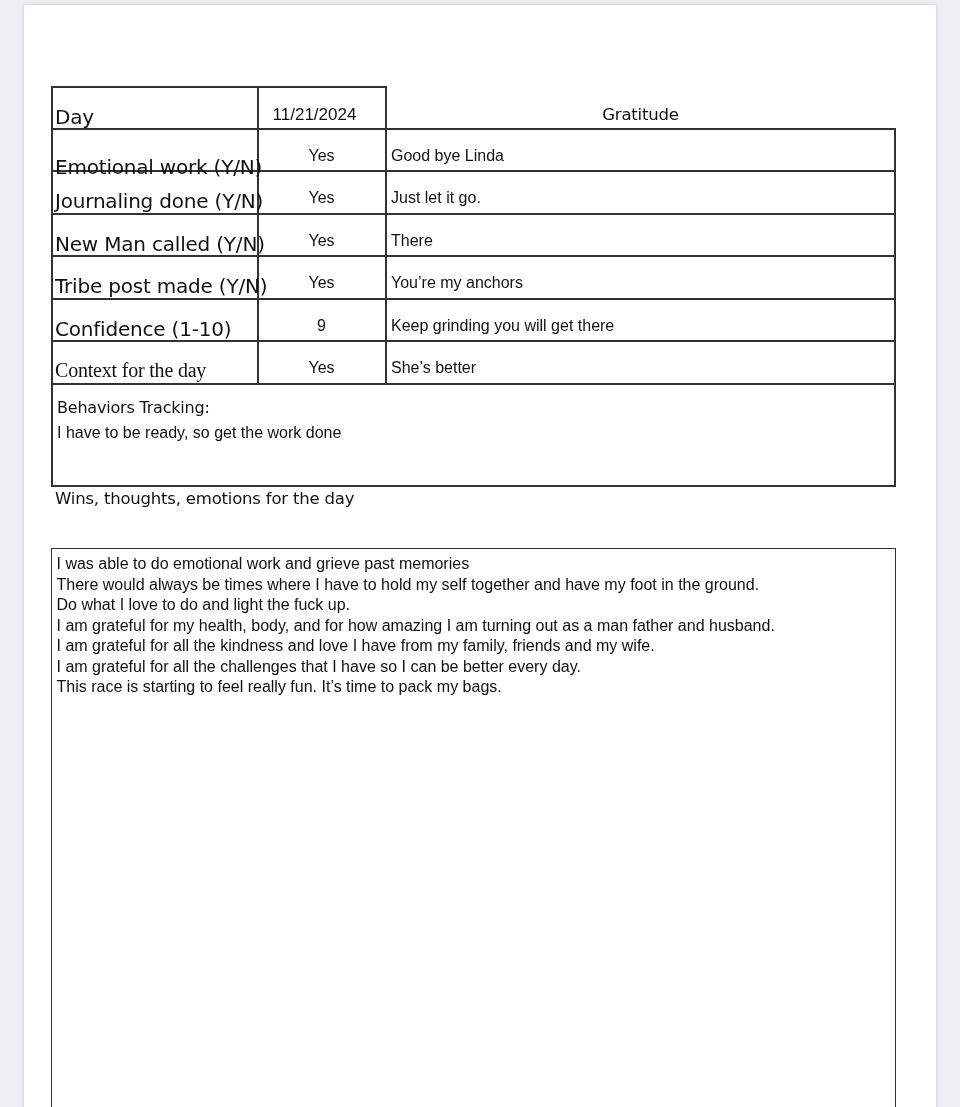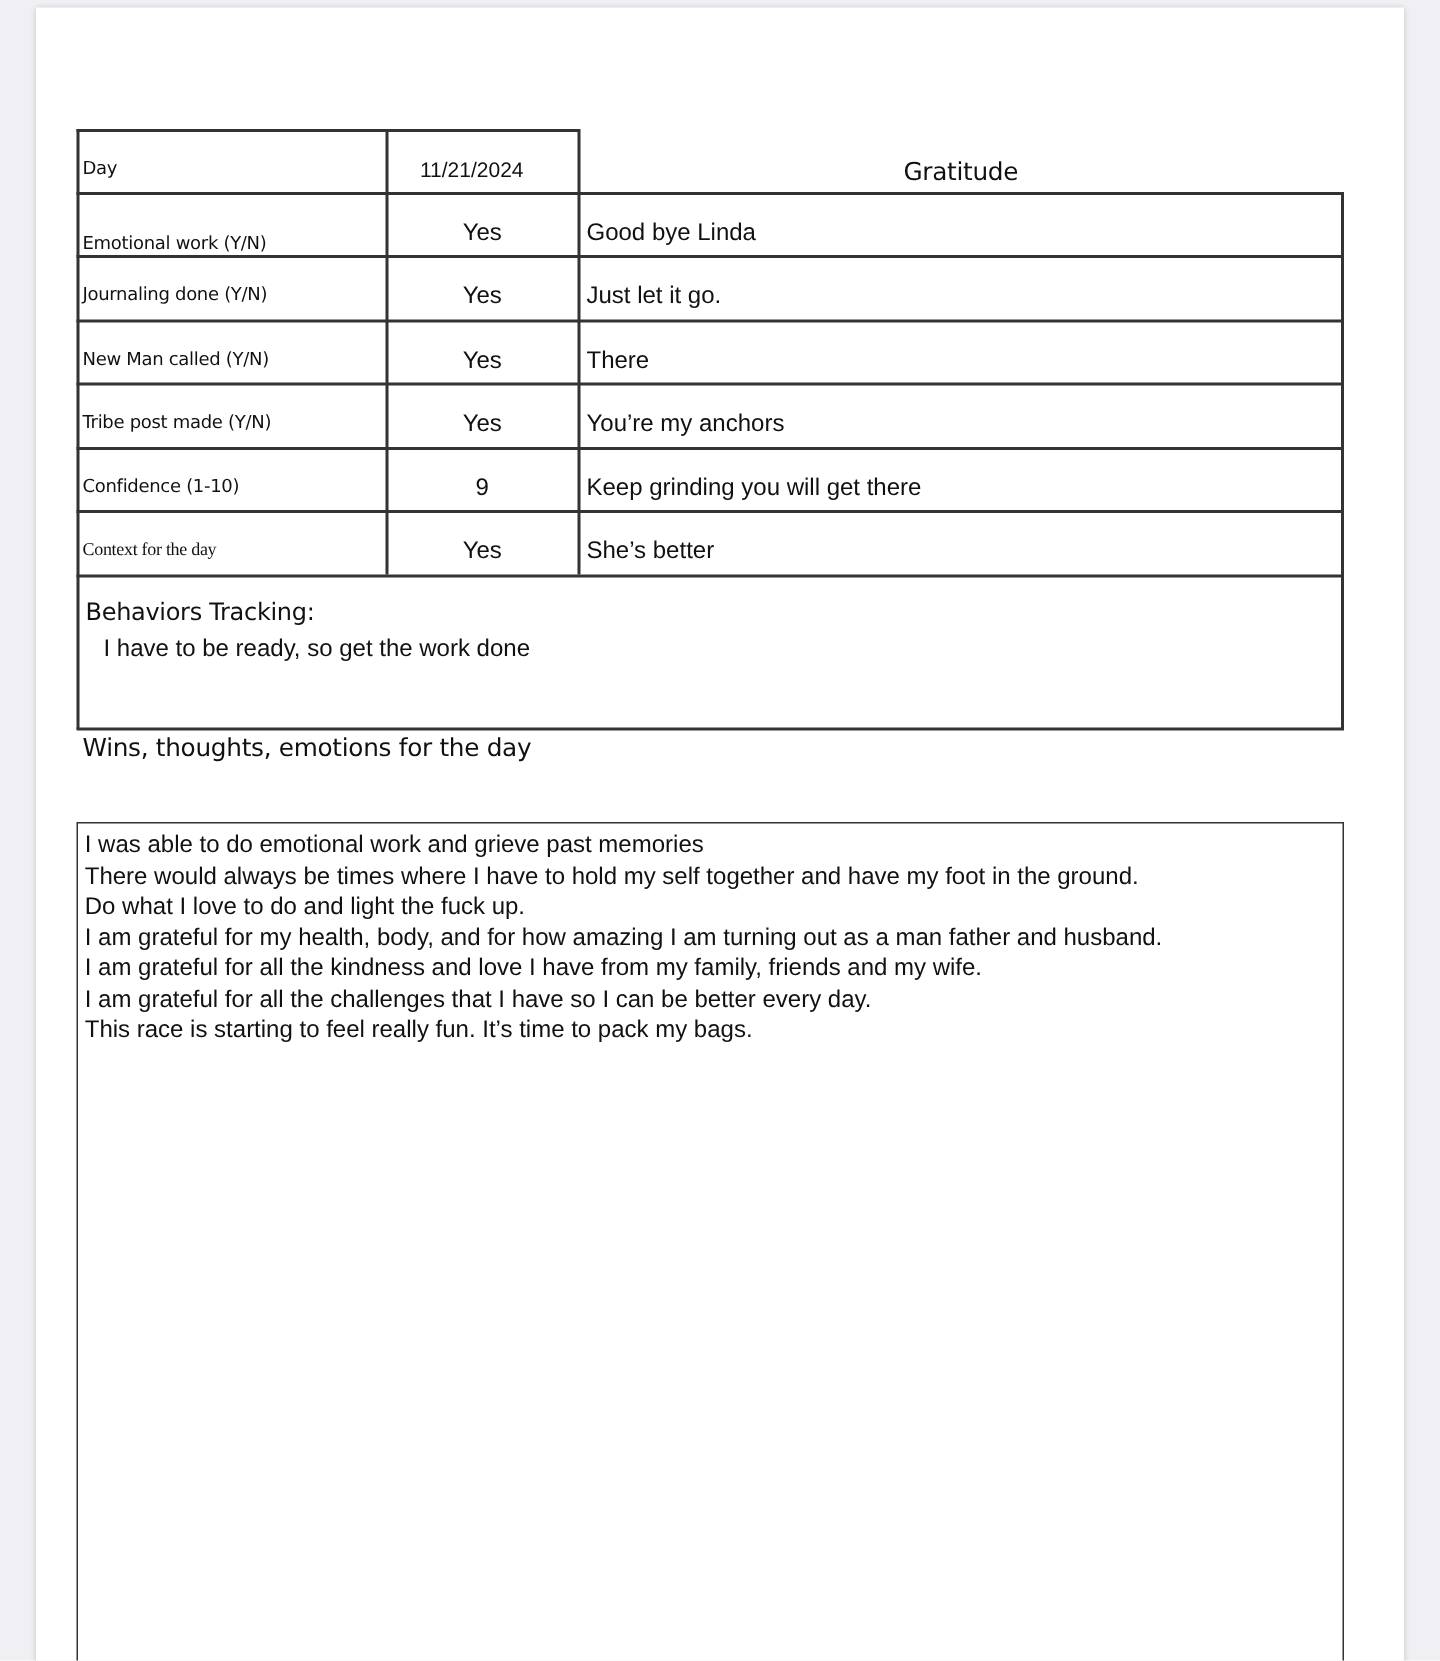--- a/index.html
+++ b/index.html
@@ -12,21 +12,21 @@
   }
   .page {
     position: absolute; left: 24px; top: 5px; width: 912px; height: 1110px;
     background: #ffffff;
     box-shadow: 0 0 4px rgba(0,0,0,0.18);
   }
   .b { position: absolute; box-sizing: border-box; margin-top: 36px; }
   .line-h { position: absolute; height: 1.5px; background: #333; }
   .line-v { position: absolute; width: 1.5px; background: #333; }
   .txt { position: absolute; white-space: nowrap; }
-  .label { font-family: "DejaVu Sans", sans-serif; font-size: 12px; letter-spacing: -0.2px; }
+  .label { font-family: "DejaVu Sans", sans-serif; font-size: 20px; letter-spacing: -0.2px; }
   .val { font-family: "Liberation Sans", sans-serif; font-size: 16px; text-align: center; }
   .grat { font-family: "Liberation Sans", sans-serif; font-size: 16px; }
   .wins-body { font-family: "Liberation Sans", sans-serif; font-size: 16px; line-height: 20.5px; }
 </style>
 </head>
 <body>
 
 <div class="page"></div>
 
 <div>
@@ -40,21 +40,21 @@
   <div class="line-h" style="left:51px; top:128px; width:845px;"></div>
   <div class="line-h" style="left:51px; top:170px; width:845px;"></div>
   <div class="line-h" style="left:51px; top:213px; width:845px;"></div>
   <div class="line-h" style="left:51px; top:255px; width:845px;"></div>
   <div class="line-h" style="left:51px; top:298px; width:845px;"></div>
   <div class="line-h" style="left:51px; top:340px; width:845px;"></div>
   <div class="line-h" style="left:51px; top:383px; width:845px;"></div>
   <div class="line-h" style="left:51px; top:485px; width:845px;"></div>
 
   <div class="txt label" style="left:55px; top:105px;">Day</div>
-  <div class="txt val" style="left:258px; width:113px; top:105px; font-size:14px;">11/21/2024</div>
+  <div class="txt val" style="left:258px; width:113px; top:105px; font-size:17px;">11/21/2024</div>
   <div class="txt label" style="left:386px; width:509px; top:105px; text-align:center; font-size:16.5px;">Gratitude</div>
 
   <div>
     <div class="txt label" style="left:55px; top:155px;">Emotional work  (Y/N)</div>
     <div class="txt val" style="left:258px; width:127px; top:147px;">Yes</div>
     <div class="txt grat" style="left:391px; top:147px;">Good bye Linda</div>
   </div>
   <div>
     <div class="txt label" style="left:55px; top:189px;">Journaling done (Y/N)</div>
     <div class="txt val" style="left:258px; width:127px; top:189px;">Yes</div>
@@ -76,21 +76,21 @@
     <div class="txt grat" style="left:391px; top:317px;">Keep grinding you will get there</div>
   </div>
   <div>
     <div class="txt label" style="left:55px; top:359px;font-family:Liberation Serif, serif;">Context for the day</div>
     <div class="txt val" style="left:258px; width:127px; top:359px;">Yes</div>
     <div class="txt grat" style="left:391px; top:359px;">She’s better</div>
   </div>
 
   <div>
     <div class="txt label" style="left:57px; top:398px; font-size:16px;">Behaviors Tracking:</div>
-    <div class="txt grat" style="left:57px; top:424px;margin-left:12px;">I have to be ready, so get the work done</div>
+    <div class="txt grat" style="left:57px; top:424px;">I have to be ready, so get the work done</div>
   </div>
 </div>
 
 <div>
   <div class="txt label" style="left:55px; top:489px; font-size:16.5px;">Wins, thoughts, emotions for the day</div>
   <div class="b" style="left:51px; top:512px; width:845px; height:593px; border:1.5px solid #333;">
     <div class="wins-body" style="position:absolute; left:4.5px; top:5px; white-space:nowrap;">
       <div>I was able to do emotional work and grieve past memories</div>
       <div>There would always be times where I have to hold my self together and have my foot in the ground.</div>
       <div>Do what I love to do and light the fuck up.</div>

